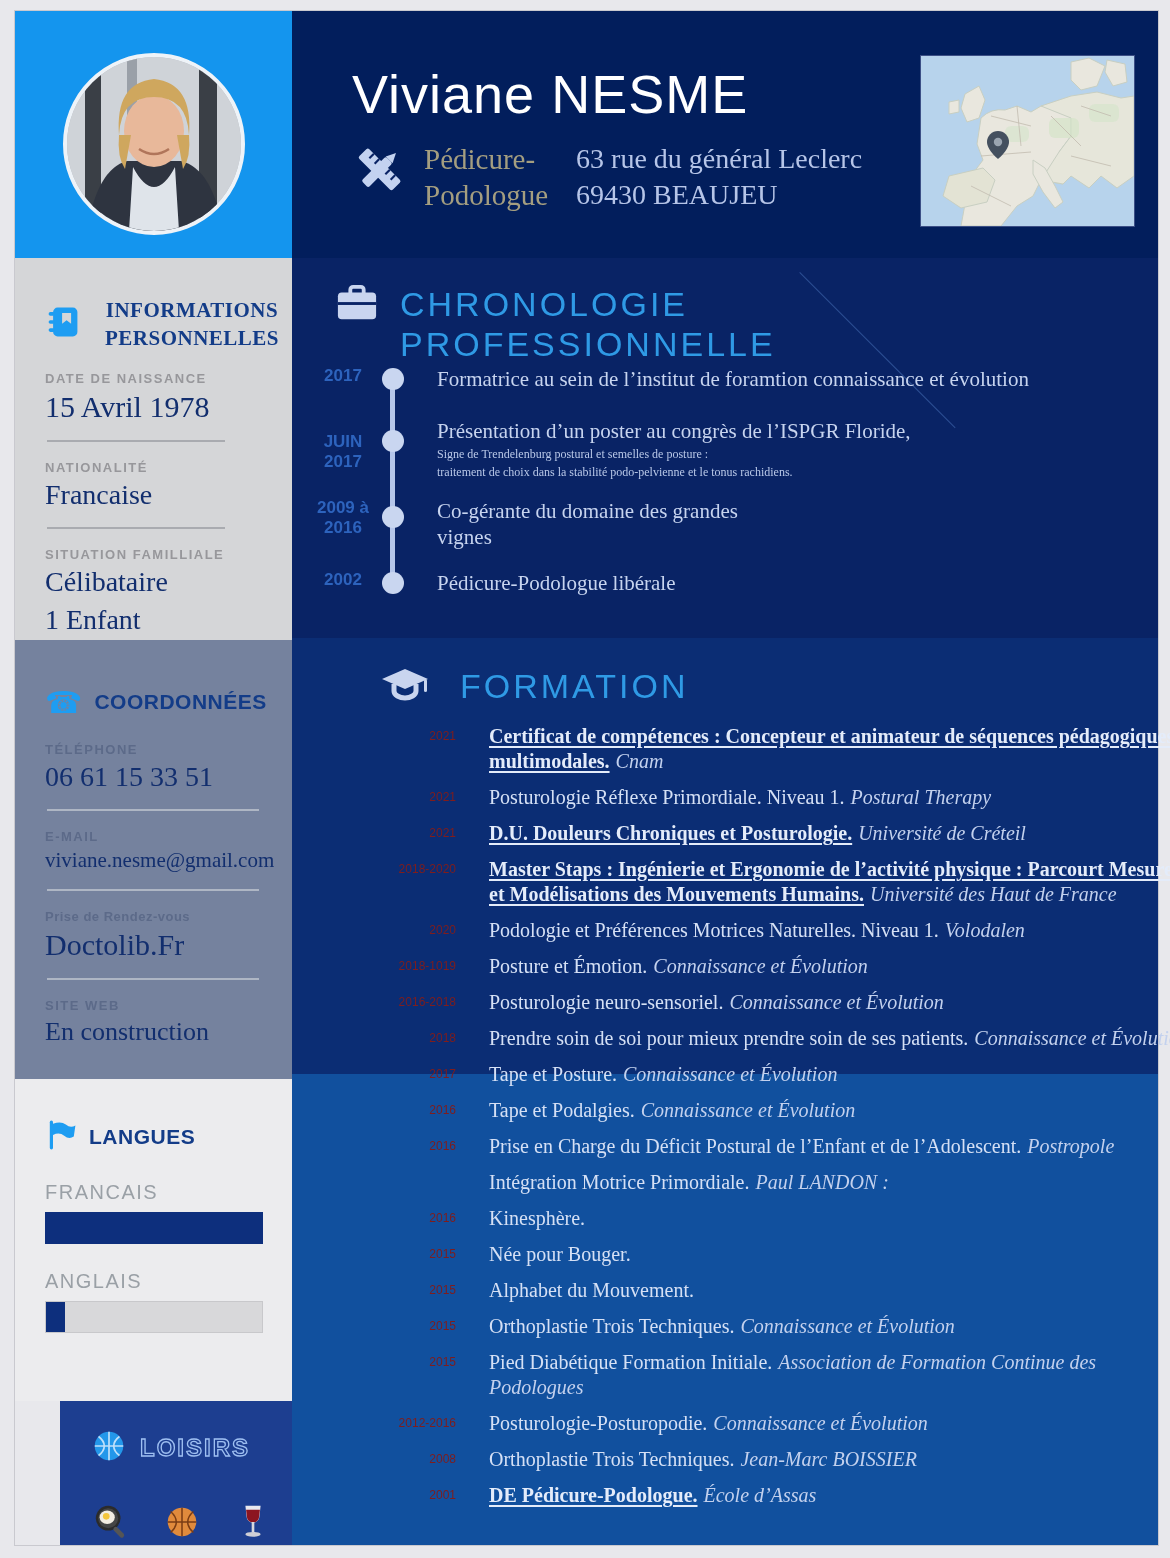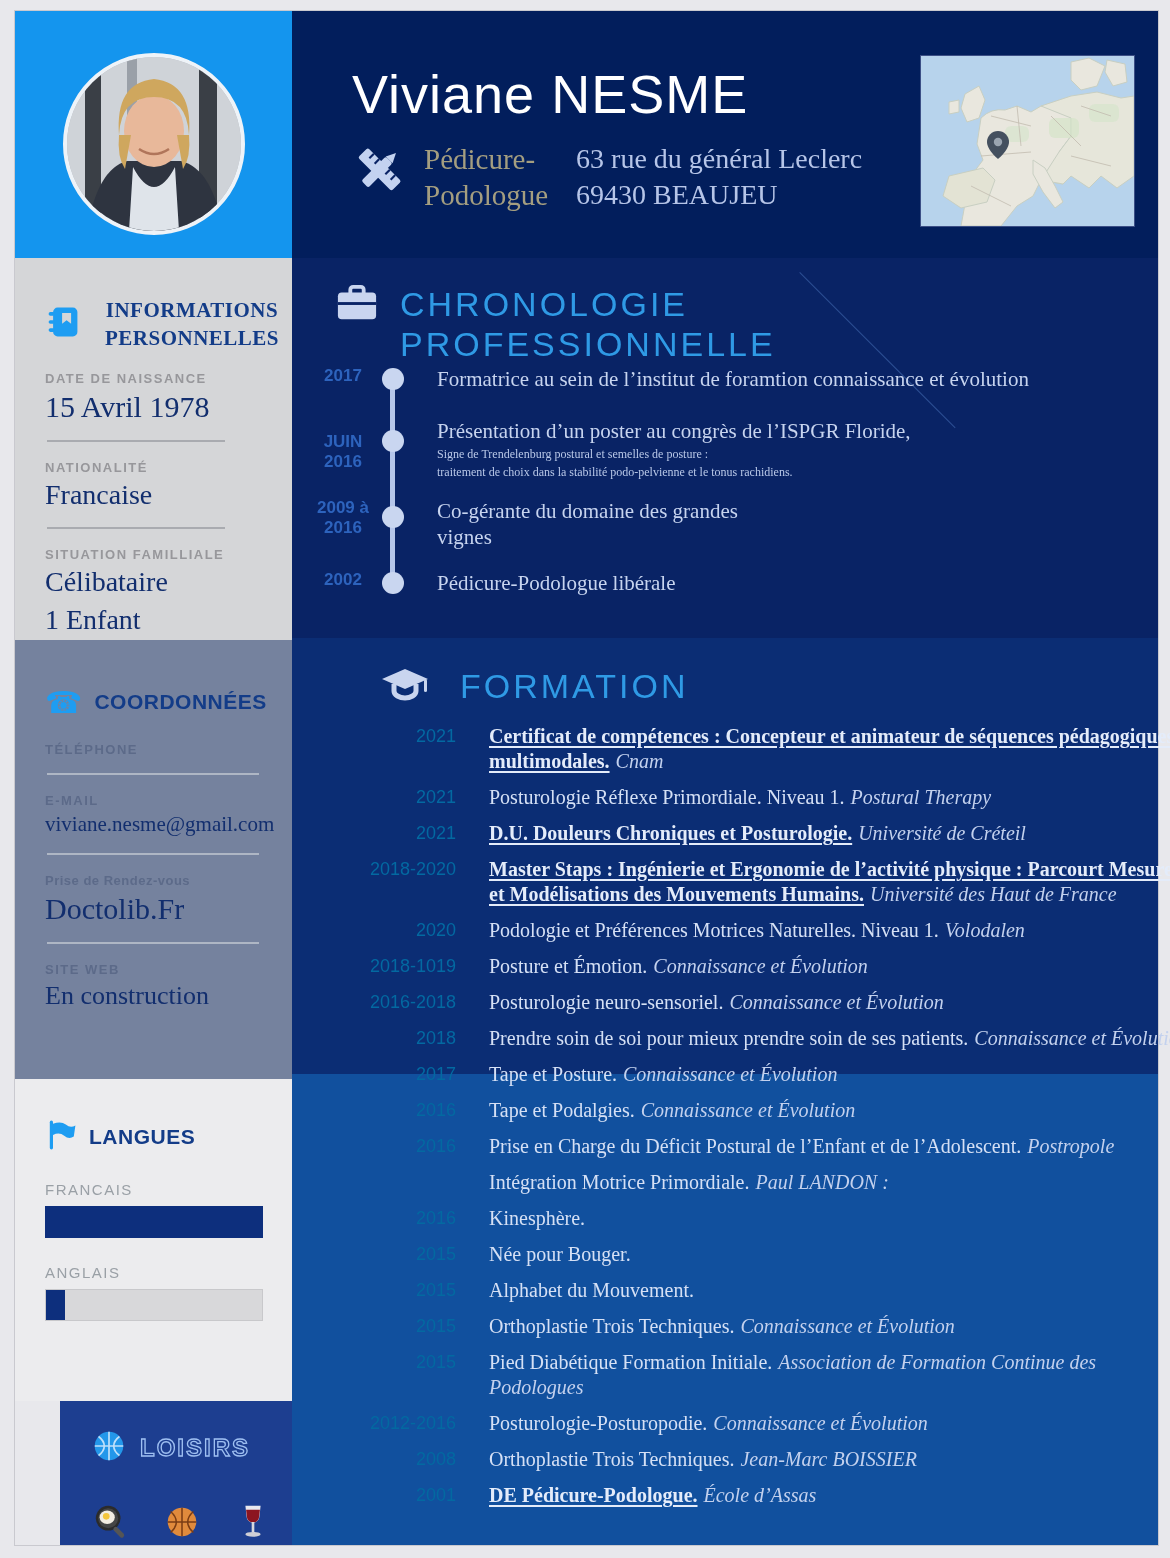--- a/index.html
+++ b/index.html
@@ -19,21 +19,21 @@
   .sb-head{display:flex;align-items:center;gap:12px;}
   .sb-head .ttl{font-size:21px;font-weight:bold;color:#133c88;letter-spacing:.5px;line-height:1.35;
                 text-align:center;}
   .field{margin-top:18px;}
   .f-label{font-size:13px;letter-spacing:1.5px;color:#97979b;font-weight:bold;}
   .sb-contact .f-label{color:#5c6a89;}
   .f-value{font-family:"Liberation Serif","DejaVu Serif",serif;color:#122e6e;font-size:28px;margin-top:4px;}
   .f-value.small{font-size:21px;}
   .divider{width:178px;height:2px;background:#a9abb0;margin:16px 0 0 2px;}
   .sb-contact .divider{background:#aeb6c4;width:212px;}
-  .bar-label{font-size:15px;letter-spacing:1.5px;color:#9aa0a6;margin-top:26px;}
+  .bar-label{font-size:20px;letter-spacing:1.5px;color:#9aa0a6;margin-top:26px;}
   .bar{width:216px;height:30px;margin-top:8px;background:#d8d8da;border:1px solid #c8c8cb;position:relative;}
   .bar.full{border-color:#0d2f7d;}
   .bar-fill{height:100%;background:#0d2f7d;}
   .hobby-title{font-size:24px;font-weight:bold;letter-spacing:2px;color:transparent;
                -webkit-text-stroke:1.3px #9fc0f2;}
   .hobby-icons{display:flex;gap:33px;margin-top:34px;margin-left:2px;}
   
   .main{flex:1;position:relative;}
   .band{position:absolute;left:0;width:100%;}
   .band.header{top:0;height:247px;background:#021e5c;}
@@ -67,21 +67,21 @@
   .r3 .t-dot{margin-top:8px;}
   .r2 .t-period{margin-top:14px;}
   .t-text{margin-left:25px;font-family:"Liberation Serif","DejaVu Serif",serif;color:#c7d4ef;
           font-size:21px;line-height:1.25;}
   .r3 .t-text{max-width:340px;}
   .t-details{font-size:12px;line-height:1.45;color:#b9c8e8;margin-top:2px;}
   .form-sec{position:absolute;left:0;top:627px;width:100%;padding-top:28px;padding-left:44px;}
   .form-sec .sec-title-row{padding-left:44px;gap:30px;}
   .f-rows{margin-top:14px;}
   .f-row{display:flex;padding-left:20px;margin-bottom:11px;}
-  .f-years{width:100px;text-align:right;color:#0369a1;font-size:18px;line-height:25px;}
+  .f-years{width:100px;text-align:right;color:#7f1d1d;font-size:12px;line-height:25px;}
   .f-text{margin-left:33px;width:700px;font-family:"Liberation Serif","DejaVu Serif",serif;
           color:#ccd8f2;font-size:20px;line-height:25px;}
   .f-title{color:#d5e0f5;}
   .f-row.emph .f-title{color:#e4ecfa;font-weight:bold;text-decoration:underline;
                        text-underline-offset:3px;}
   .f-org{font-style:italic;color:#c3d1ee;margin-left:6px;}
   .ico{flex:0 0 auto;}
 </style>
 </head>
 <body>
@@ -140,20 +140,21 @@
       </div>
     </div>
 
     <div class="sb-contact">
       <div class="sb-head">
         <span class="ico" style="font-size:30px;color:#1e9df2;line-height:1;">☎</span>
         <div class="ttl">COORDONNÉES</div>
       </div>
       <div class="field" style="margin-top:24px;">
         <div class="f-label">TÉLÉPHONE</div>
+        <div class="f-value">06 61 15 33 51</div>
       </div>
       <div class="divider"></div>
       <div class="field">
         <div class="f-label">E-MAIL</div>
         <div class="f-value small">viviane.nesme@gmail.com</div>
       </div>
       <div class="divider"></div>
       <div class="field">
         <div class="f-label" style="text-transform:none;letter-spacing:.5px;">Prise de Rendez-vous</div>
         <div class="f-value" style="font-size:30px;">Doctolib.Fr</div>
@@ -316,21 +317,21 @@
         <div class="t-line"></div>
         <div class="t-rows">
           <div class="t-row r1">
             <div class="t-period">2017</div>
             <div class="t-dotcell">
                 <div class="t-dot"></div>
               </div>
             <div class="t-text">Formatrice au sein de l’institut de foramtion connaissance et évolution</div>
           </div>
           <div class="t-row r2">
-            <div class="t-period">JUIN 2016</div>
+            <div class="t-period">JUIN 2017</div>
             <div class="t-dotcell">
                 <div class="t-dot"></div>
               </div>
             <div class="t-text">
               <div>Présentation d’un poster au congrès de l’ISPGR Floride,</div>
               <div class="t-details">
                 <div>Signe de Trendelenburg postural et semelles de posture :</div>
                 <div>traitement de choix dans la stabilité podo-pelvienne et le tonus rachidiens.</div>
               </div>
             </div>

